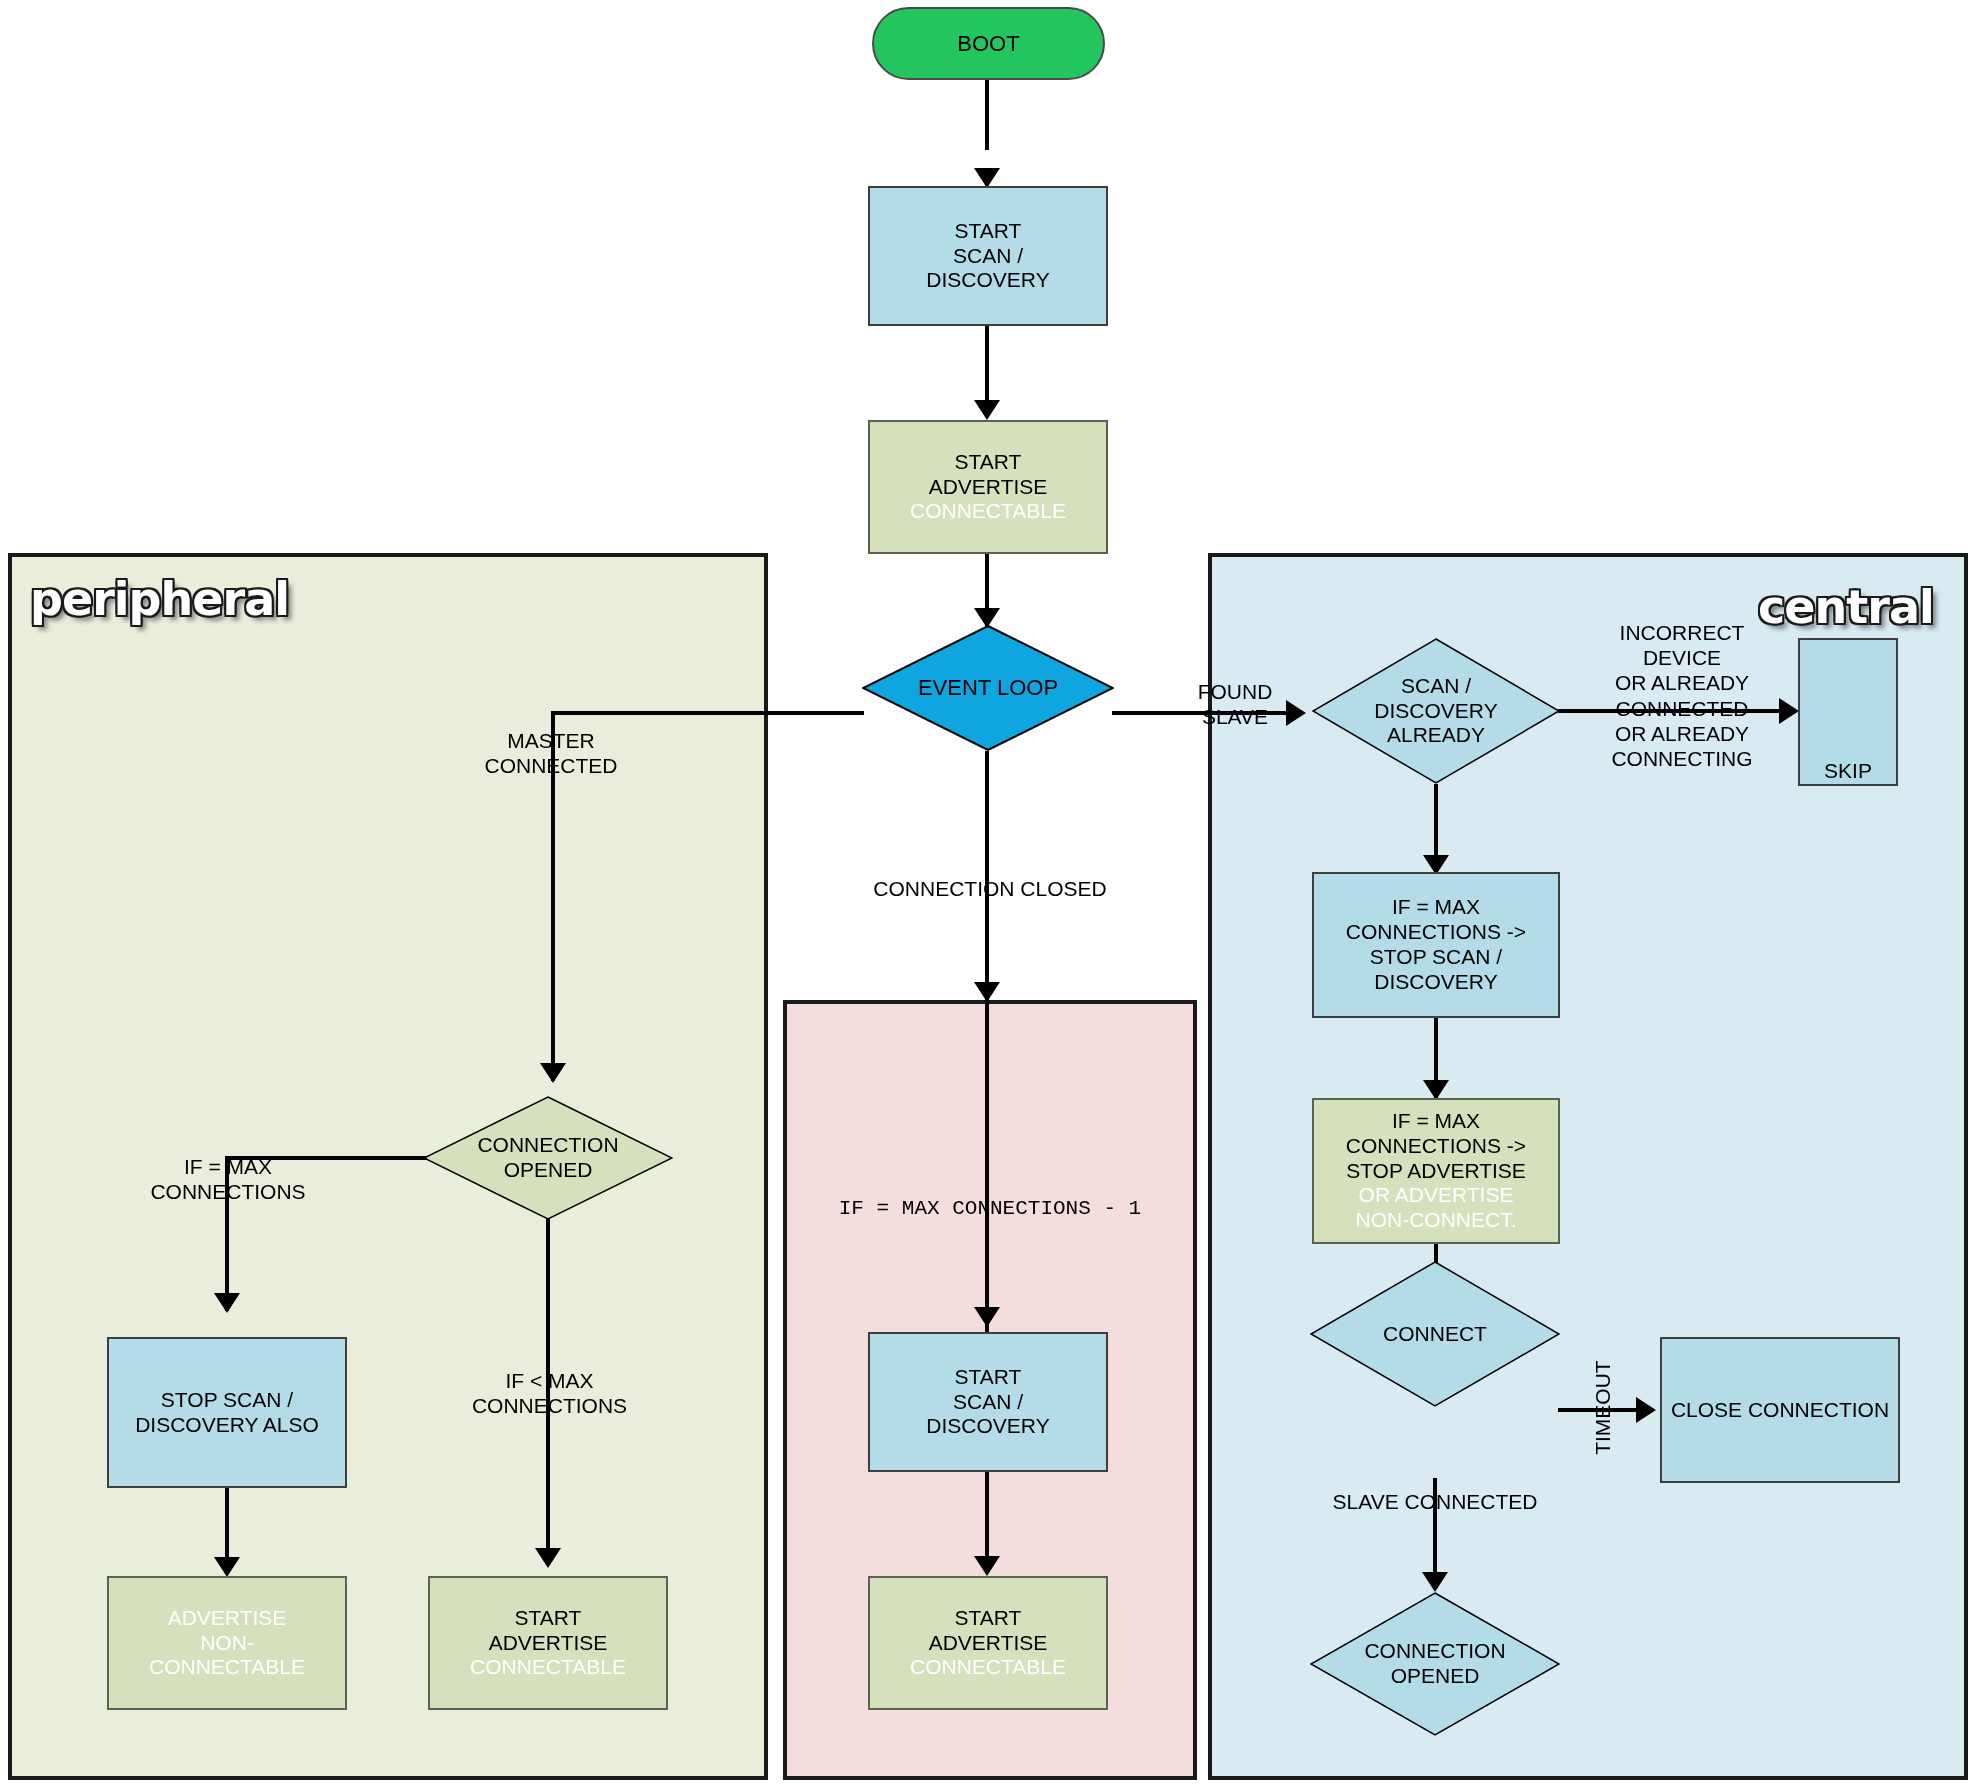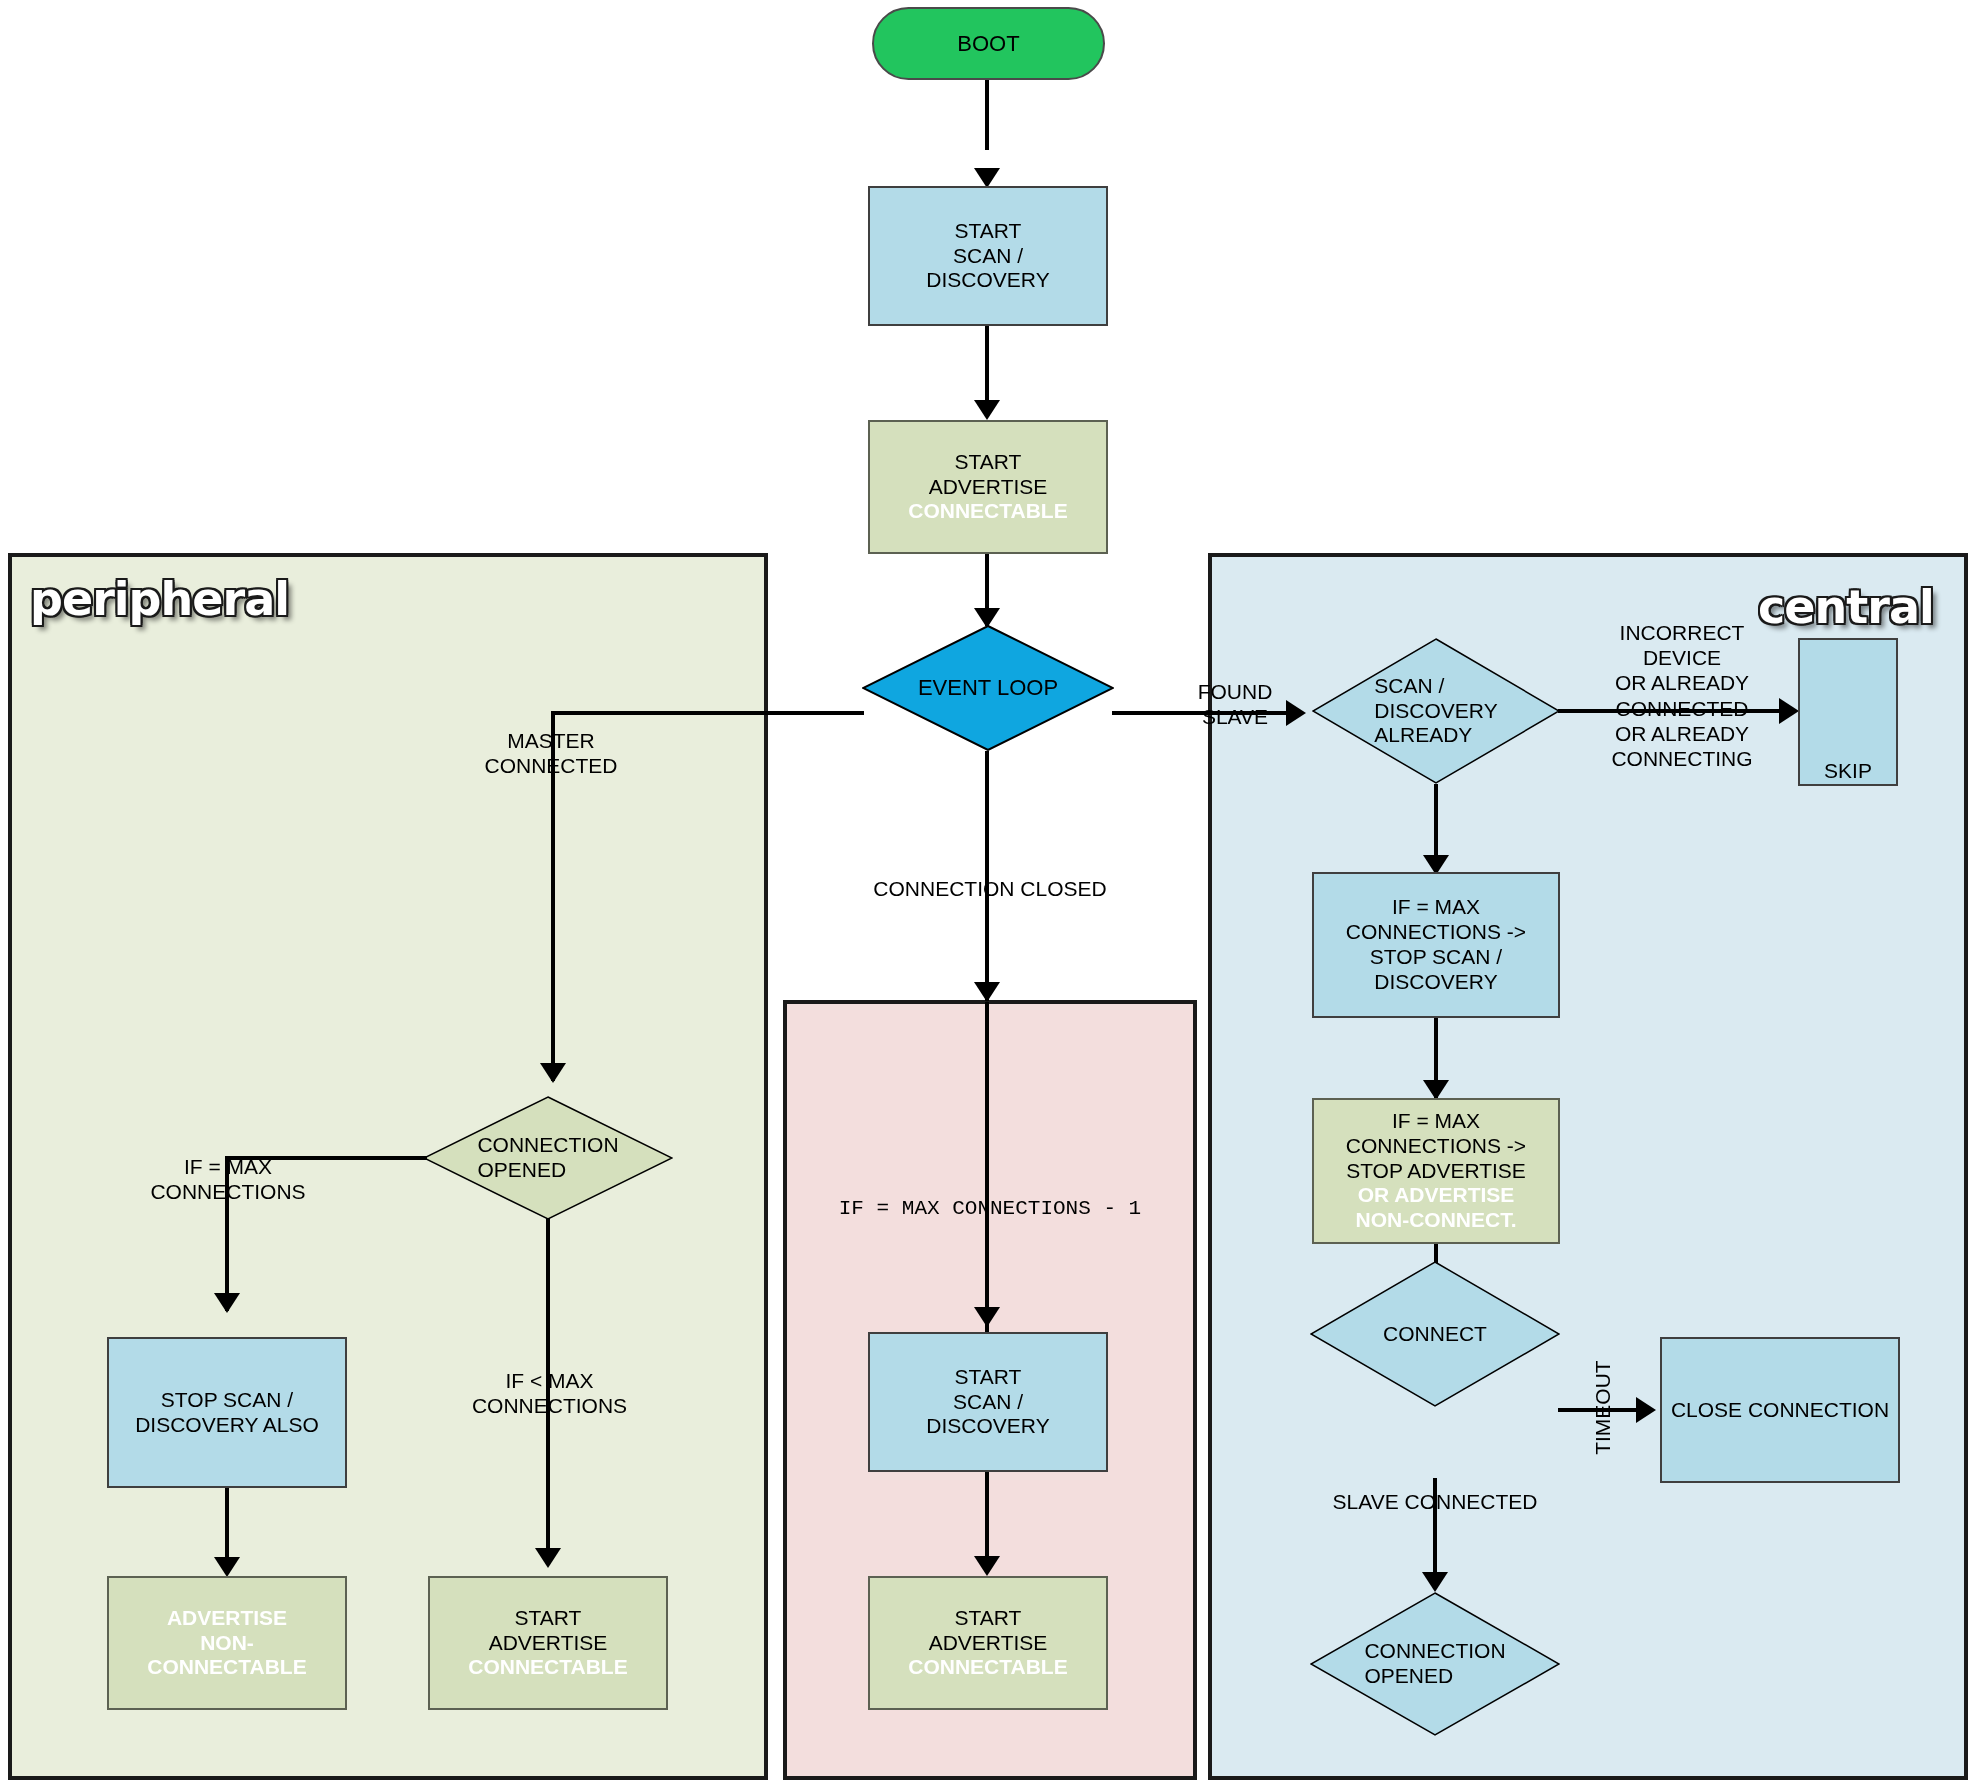--- a/index.html
+++ b/index.html
@@ -51,21 +51,21 @@
     box-sizing: border-box;
     display: flex;
     align-items: center;
     justify-content: center;
     text-align: center;
     font-size: 21px;
     line-height: 1.18;
     color: #000000;
   }
   .node .lines { width: 100%; padding: 0 4px; }
-  .node .w { color: #ffffff; font-weight: bold; }
+  .node .w { color: #ffffff; }
 
   .rect {
     border: 2px solid #59595b;
   }
   .rect.blue  { background: #b3dbe8; border-color: #3f3f3f; }
   .rect.green { background: #d5e0bd; border-color: #5c6152; }
 
   .terminator {
     background: #22c55e;
     border: 2px solid #4a4a4a;
@@ -82,20 +82,21 @@
     left: 0; top: 0;
     width: 100%; height: 100%;
   }
   .diamond .label {
     position: absolute;
     left: 0; top: 0;
     width: 100%; height: 100%;
     display: flex;
     align-items: center;
     justify-content: center;
+    text-align: center;
     font-size: 21px;
     line-height: 1.18;
     color: #000;
     pointer-events: none;
   }
   .diamond.cyan .label { font-size: 22px; }
 
   
   .ln {
     position: absolute;

